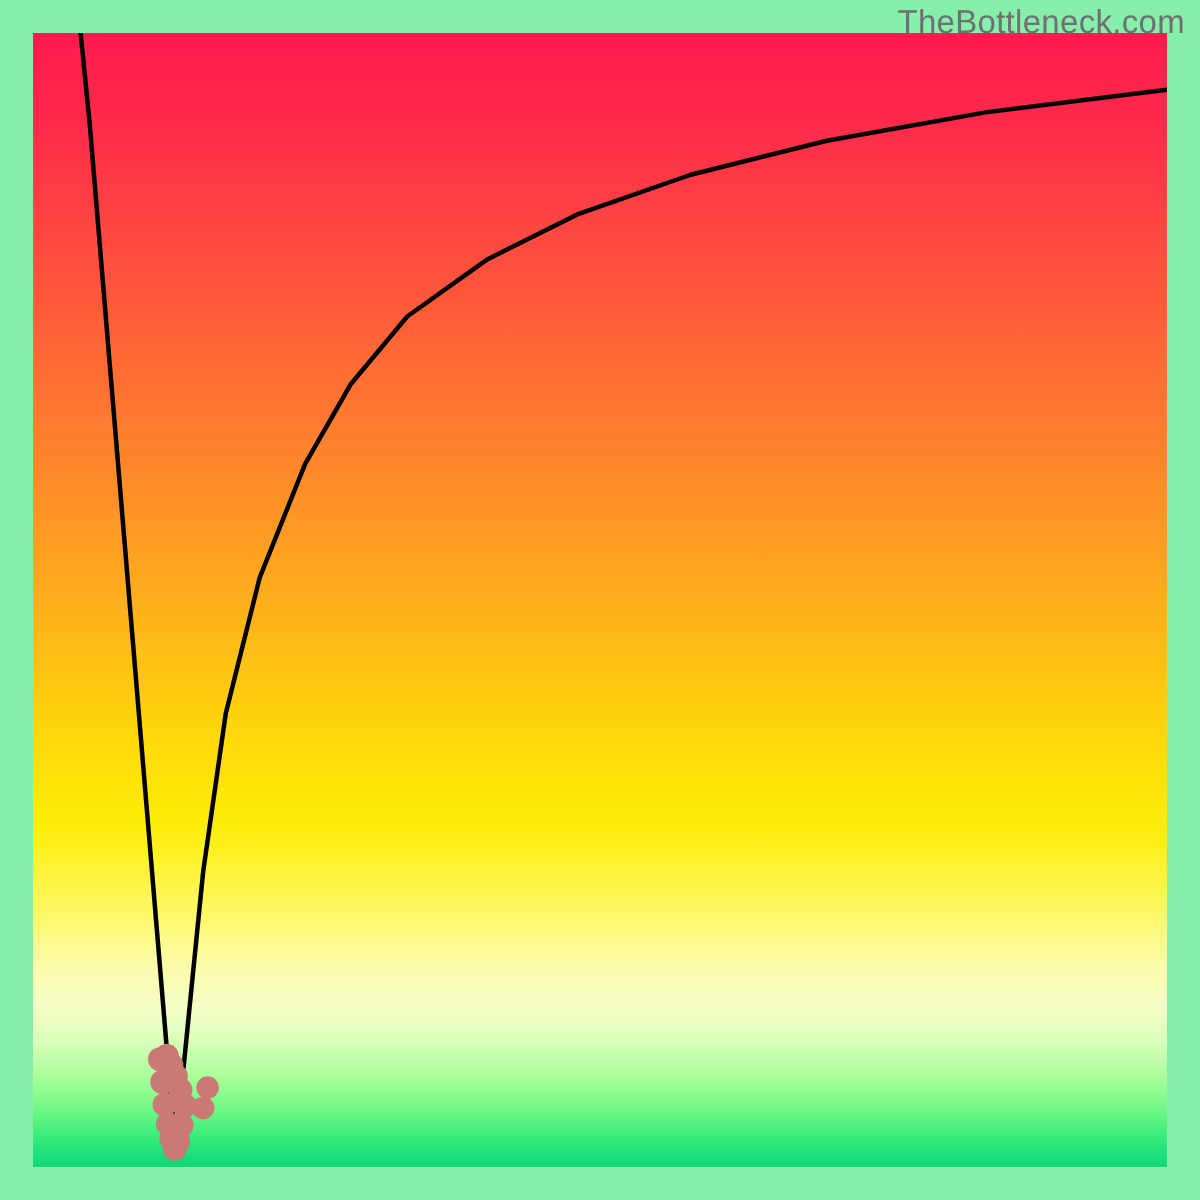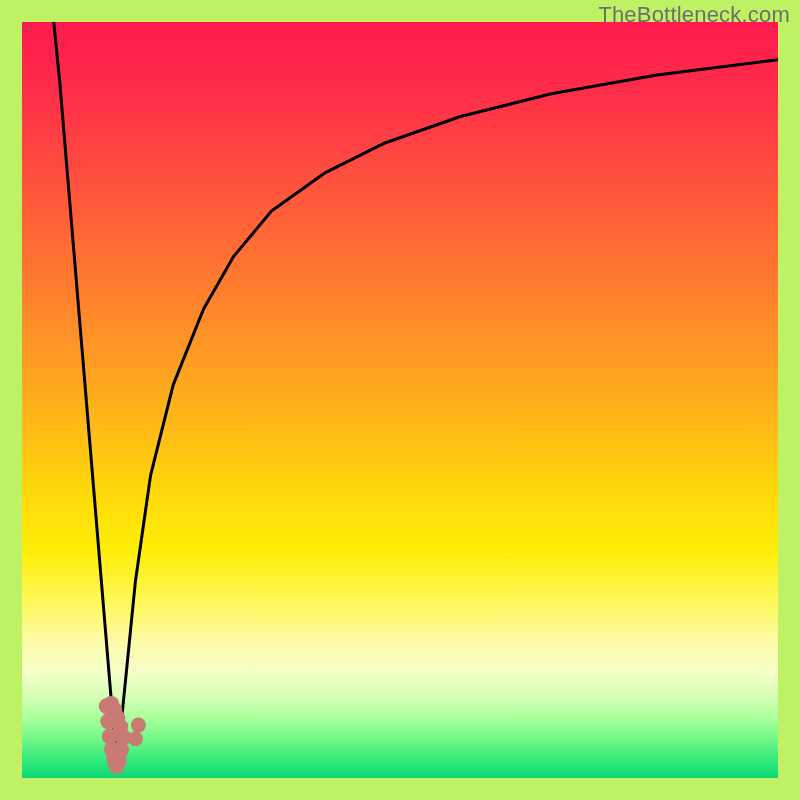--- a/index.html
+++ b/index.html
@@ -1,21 +1,21 @@
 <!DOCTYPE html>
 <html><head>
 <meta charset="utf-8">
 <style>
   * { margin: 0; padding: 0; box-sizing: border-box; }
   html, body { width: 800px; height: 800px; overflow: hidden; background: #fff; }
   .stage {
     position: relative;
     width: 800px;
     height: 800px;
-    background: #bef264;
+    background: #86efac;
   }
   .plot-area {
     position: absolute;
     left: 22px;
     top: 22px;
     width: 756px;
     height: 756px;
     background: linear-gradient(to bottom,
       #ff1a4d 0%,
       #ff2a4a 8%,

